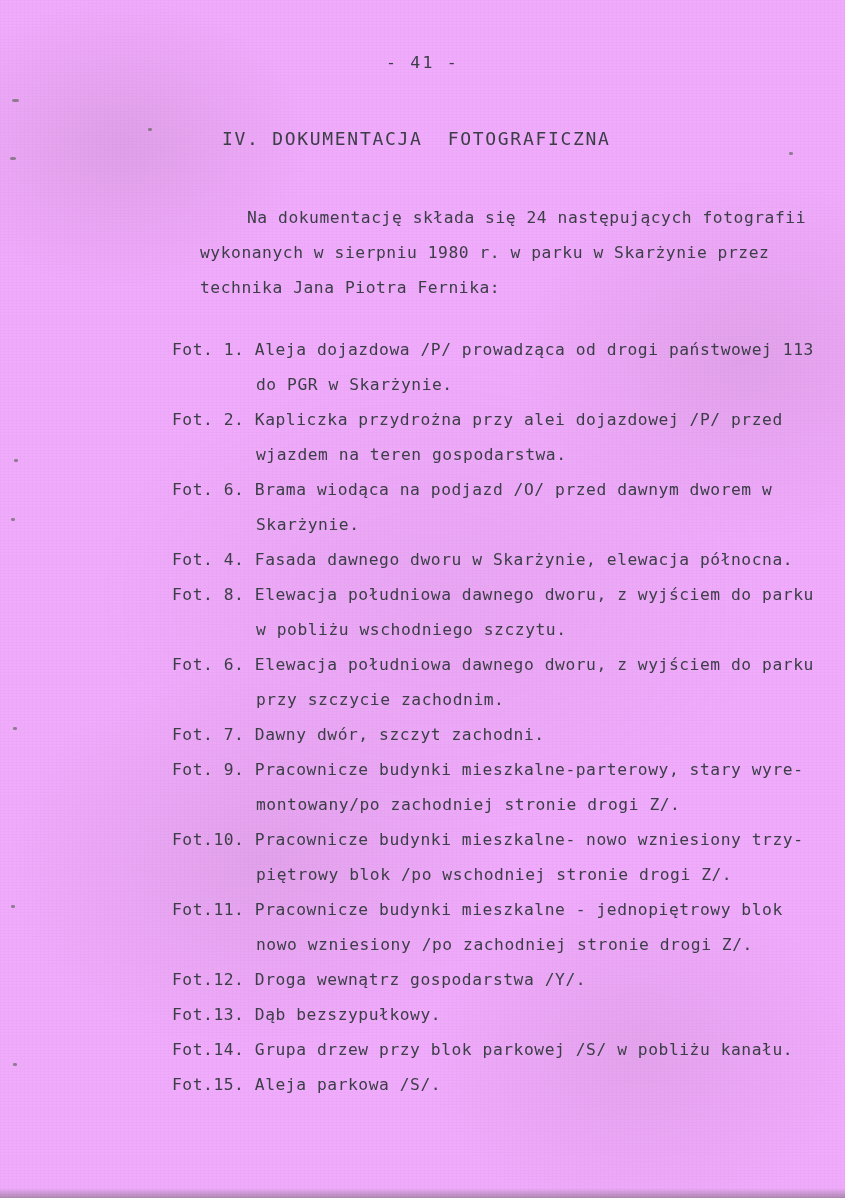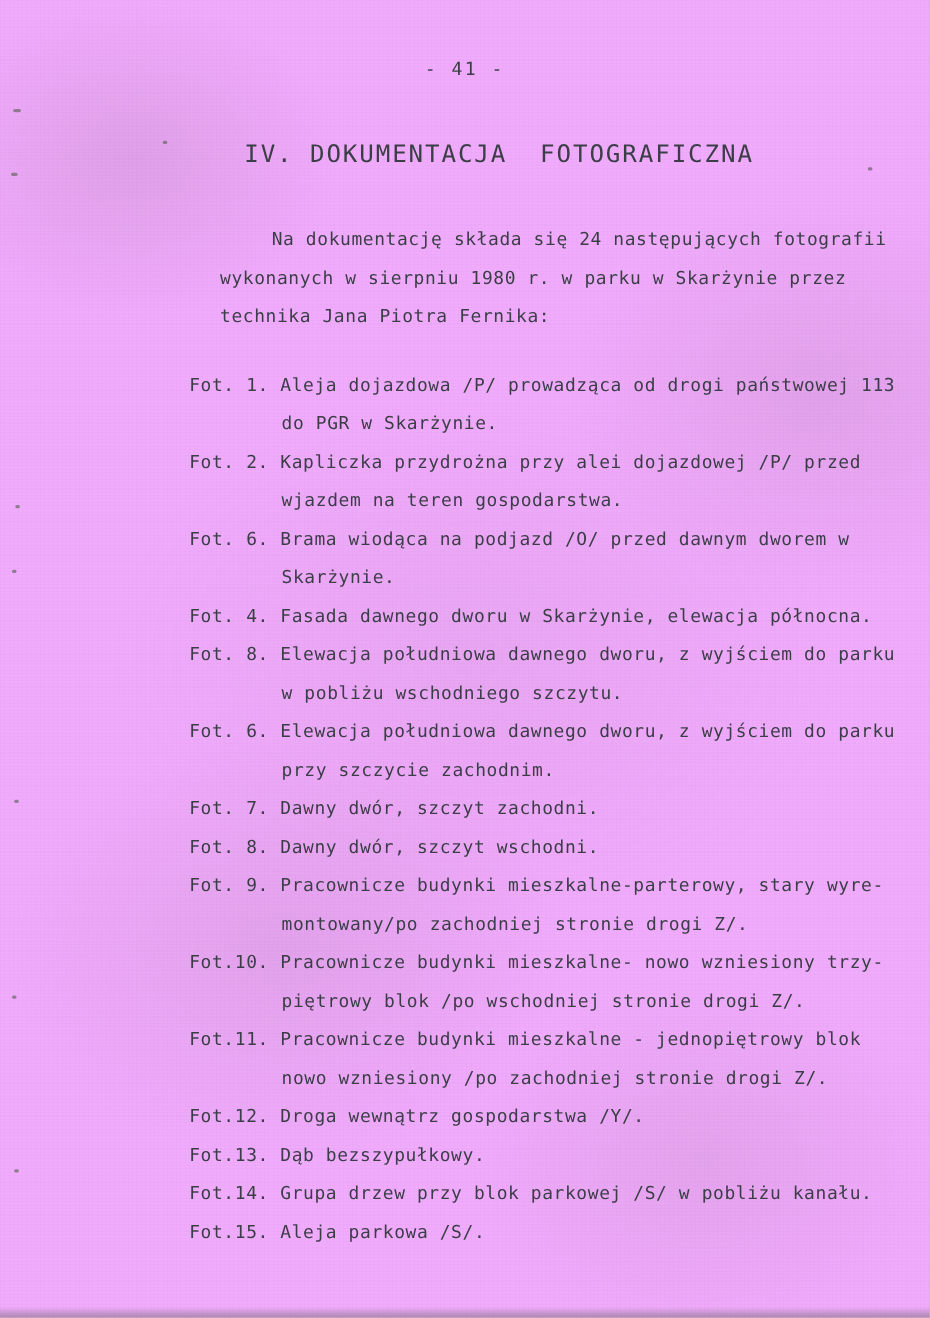--- a/index.html
+++ b/index.html
@@ -69,21 +69,21 @@
     width: 845px;
     text-align: center;
     font-size: 16.5px;
     letter-spacing: 2.2px;
   }
 
   .section-heading {
     position: absolute;
     top: 128px;
     left: 222px;
-    font-size: 22px;
+    font-size: 18px;
     letter-spacing: 1.7px;
     white-space: pre;
   }
 
   .intro {
     position: absolute;
     top: 200px;
     left: 172px;
     width: 660px;
     font-size: 16.3px;
@@ -169,23 +169,20 @@
       <span class="ln cont">w pobliżu wschodniego szczytu.</span>
     </div>
     <div class="entry">
       <span class="ln">Fot. 6. Elewacja południowa dawnego dworu, z wyjściem do parku</span>
       <span class="ln cont">przy szczycie zachodnim.</span>
     </div>
     <div class="entry">
       <span class="ln">Fot. 7. Dawny dwór, szczyt zachodni.</span>
     </div>
     <div class="entry">
-      <span class="ln">Fot. 8. Dawny dwór, szczyt wschodni.</span>
-    </div>
-    <div class="entry">
       <span class="ln">Fot. 9. Pracownicze budynki mieszkalne-parterowy, stary wyre-</span>
       <span class="ln cont">montowany/po zachodniej stronie drogi Z/.</span>
     </div>
     <div class="entry">
       <span class="ln">Fot.10. Pracownicze budynki mieszkalne- nowo wzniesiony trzy-</span>
       <span class="ln cont">piętrowy blok /po wschodniej stronie drogi Z/.</span>
     </div>
     <div class="entry">
       <span class="ln">Fot.11. Pracownicze budynki mieszkalne - jednopiętrowy blok</span>
       <span class="ln cont">nowo wzniesiony /po zachodniej stronie drogi Z/.</span>

